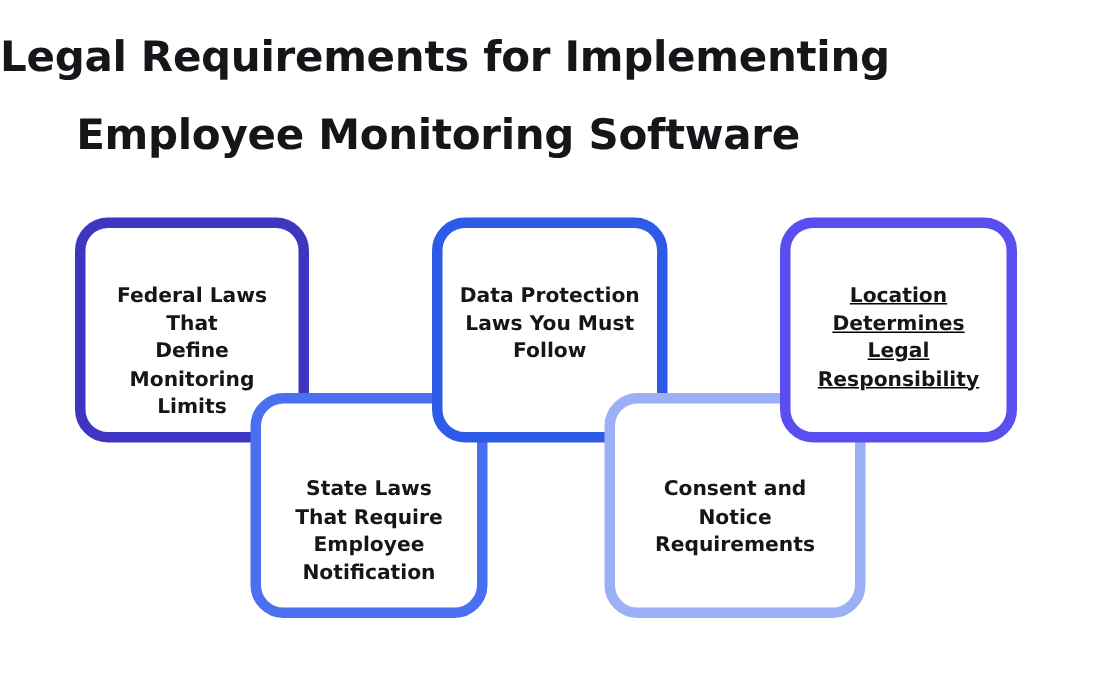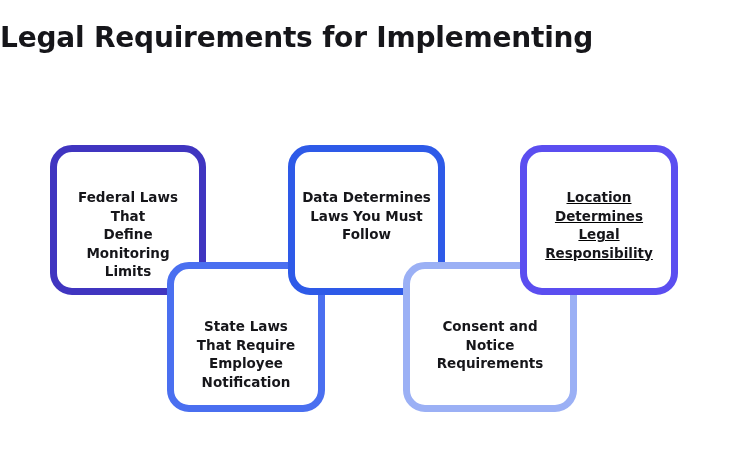--- a/index.html
+++ b/index.html
@@ -76,39 +76,40 @@
   
   .row-bottom .node-label { margin-top: 48px; }
 </style>
 </head>
 <body>
 
 <div id="infographic">
 
   <div class="title-block">
     <span class="title-line">Legal Requirements for Implementing</span>
+    <span class="title-line">Employee Monitoring Software</span>
   </div>
 
   <div class="boxes-layer">
 
     <div class="node-box row-bottom" style="left:167px; top:262px; width:158px; height:150px; border-color:#4a6ff0; z-index:2;">
       <span class="node-label">State Laws
 That Require
 Employee
 Notification</span>
     </div>
 
     <div class="node-box row-top" style="left:50px; top:145px; width:156px; height:150px; border-color:#4035c0; z-index:1;">
       <span class="node-label">Federal Laws That
 Define Monitoring
 Limits</span>
     </div>
 
     <div class="node-box row-top" style="left:288px; top:145px; width:157px; height:150px; border-color:#2e5ae8; z-index:3;">
-      <span class="node-label">Data Determines
+      <span class="node-label">Data Protection
 Laws You Must
 Follow</span>
     </div>
 
     <div class="node-box row-bottom" style="left:403px; top:262px; width:174px; height:150px; border-color:#9bb0f5; z-index:4;">
       <span class="node-label">Consent and
 Notice
 Requirements</span>
     </div>
 

